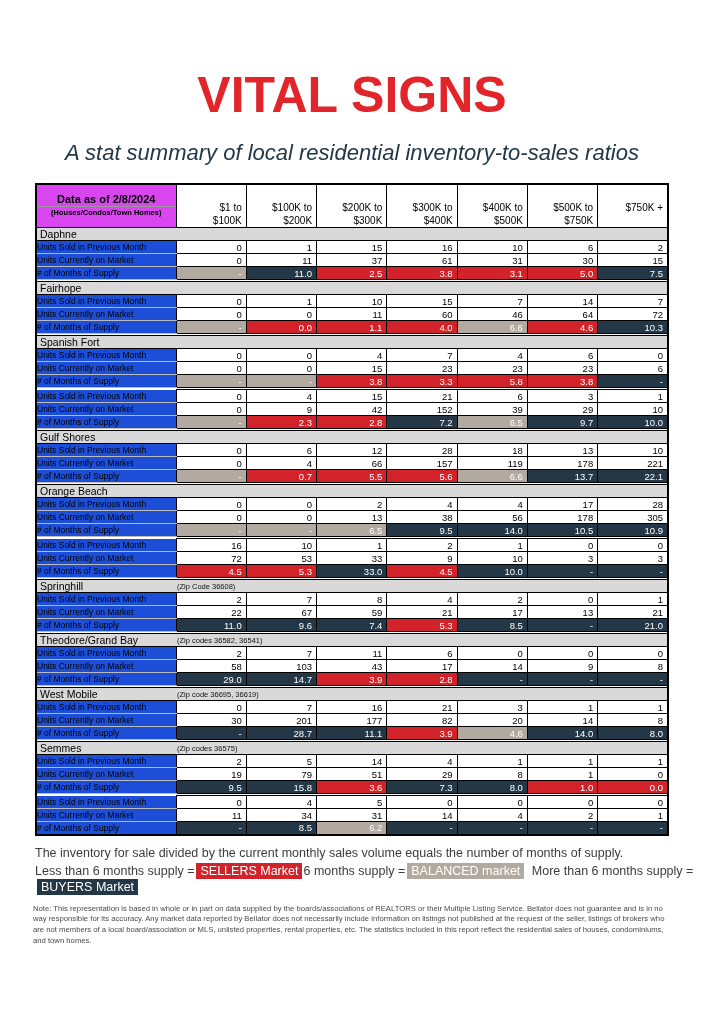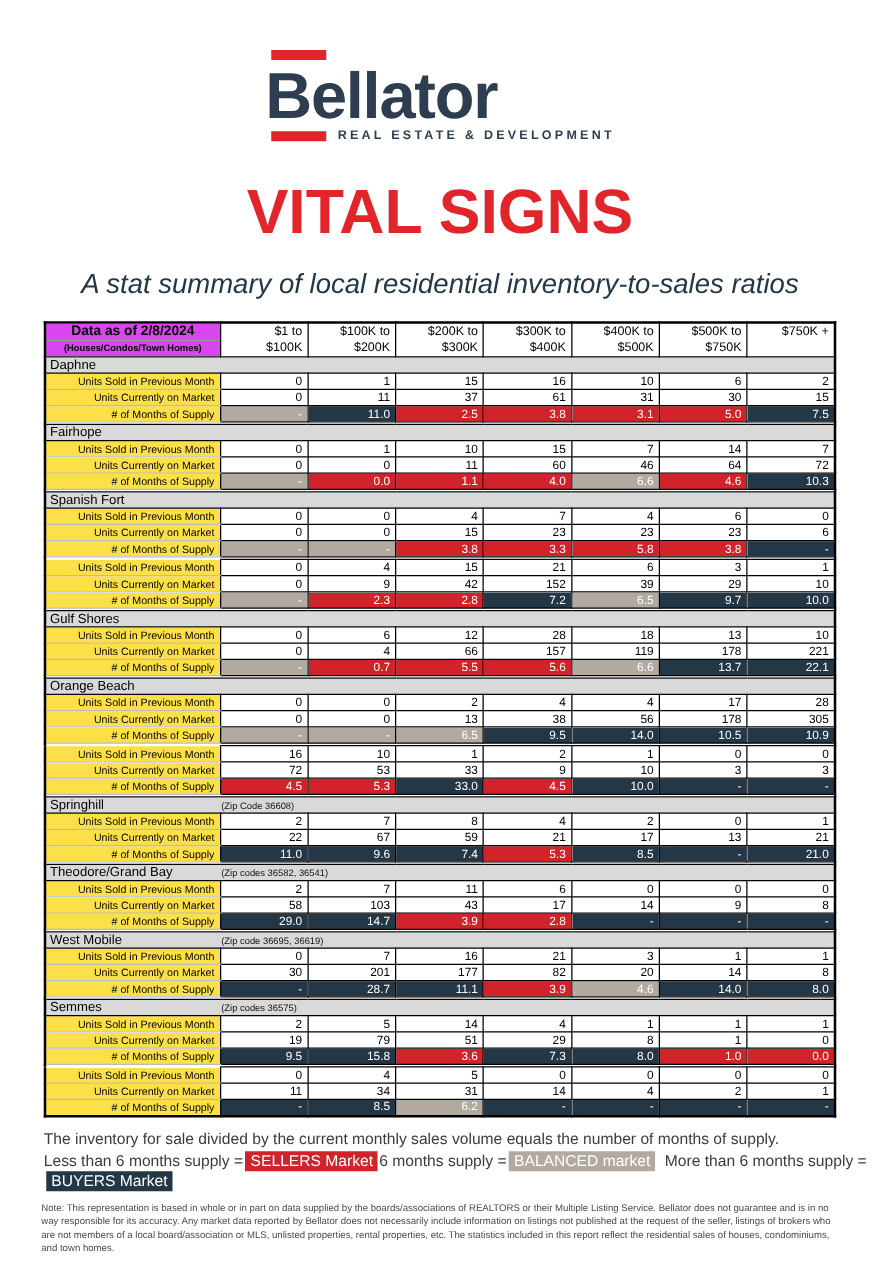--- a/index.html
+++ b/index.html
@@ -21,57 +21,49 @@
   
   .title { text-align:center; margin-top:30px; font-size:50px; font-weight:bold; letter-spacing:0px; color:var(--red-bright); line-height:1.0; }
   .subtitle { text-align:center; margin-top:20px; font-size:22px; font-style:italic; color:var(--navy); }
 
   
   table.vt { width:634px; margin:17px auto 0 auto; border-collapse:collapse; border:2px solid #000; table-layout:fixed; }
   table.vt td { overflow:hidden; white-space:nowrap; }
   .hlabel { width:140px; border:1px solid #000; vertical-align:middle; background:#d946ef; }
   .hl1 { font-size:11px; font-weight:bold; text-align:center; line-height:13px; border-bottom:1px solid #999; }
   .hl2 { font-size:7.5px; font-weight:bold; text-align:center; line-height:12px; }
-  .hprice { border:1px solid #000; font-size:10px; text-align:right; padding:0 4px 0 0; vertical-align:top; }
+  .hprice { border:1px solid #000; font-size:10px; text-align:right; padding:16px 4px 0 0; vertical-align:top; }
   .hprice div { line-height:13px; }
   .gapcell { height:2px; background:#fff; border:none; }
   .sectcell { background:var(--sect-bg); border-top:1px solid #000; border-bottom:1px solid #000; height:13px; }
   .sectflex { display:flex; align-items:center; }
   .sectname { font-weight:normal; font-size:10.5px; padding-left:3px; width:140px; flex:0 0 140px; }
   .sectzip { font-size:7.5px; color:#111; }
   tr.datarow td { height:13px; }
-  .rowlabel { font-size:8.5px; text-align:right; padding-right:4px; border-right:1px solid #000; border-bottom:1px solid #bbb; background:#fde047; }
+  .rowlabel { font-size:8.5px; padding-right:4px; border-right:1px solid #000; border-bottom:1px solid #bbb; background:#1d4ed8; }
   .val { font-size:9.5px; text-align:right; padding-right:4px; border:1px solid #000; background:#fff; }
   .sup { font-size:9.5px; text-align:right; padding-right:4px; border:1px solid #000; color:#fff; }
   .m-sellers  { background:var(--red); }
   .m-balanced { background:var(--taupe); }
   .m-buyers   { background:var(--navy); }
 
   
   .foot1 { margin:10px 0 0 35px; font-size:12.5px; color:#3c3c3c; }
   .legend { margin:3px 0 0 35px; font-size:12.5px; color:#3c3c3c; }
   .legend .chip { color:#fff; padding:1px 4px; display:inline-block; }
   .chip-sellers { background:var(--red); margin-left:2px; margin-right:1px; }
   .chip-balanced { background:var(--taupe); margin-left:2px; margin-right:4px; }
   .chip-buyers { background:var(--navy); margin-left:2px; }
   .note { margin:9px 33px 0 33px; font-size:7.7px; line-height:1.4; color:#4a4a4a; }
 </style>
 </head>
 <body>
 
 <div class="page">
 
-  <div class="logo">
-    <div class="logo-bar-top"></div>
-    <div class="logo-text">Bellator</div>
-    <div class="logo-bottom">
-      <div class="logo-bar-bottom"></div>
-      <div class="logo-tagline">REAL ESTATE &amp; DEVELOPMENT</div>
-    </div>
-  </div>
 
   <div class="title">VITAL SIGNS</div>
   <div class="subtitle">A stat summary of local residential inventory-to-sales ratios</div>
 
   <table class="vt">
     <tbody>
         <tr>
           <td class="hlabel">
             <div class="hl1">Data as of 2/8/2024</div>
             <div class="hl2">(Houses/Condos/Town Homes)</div>

